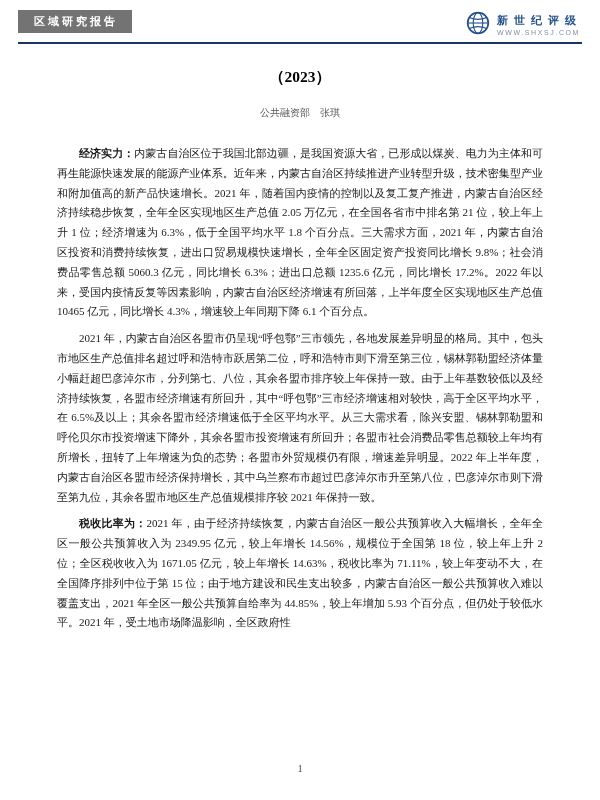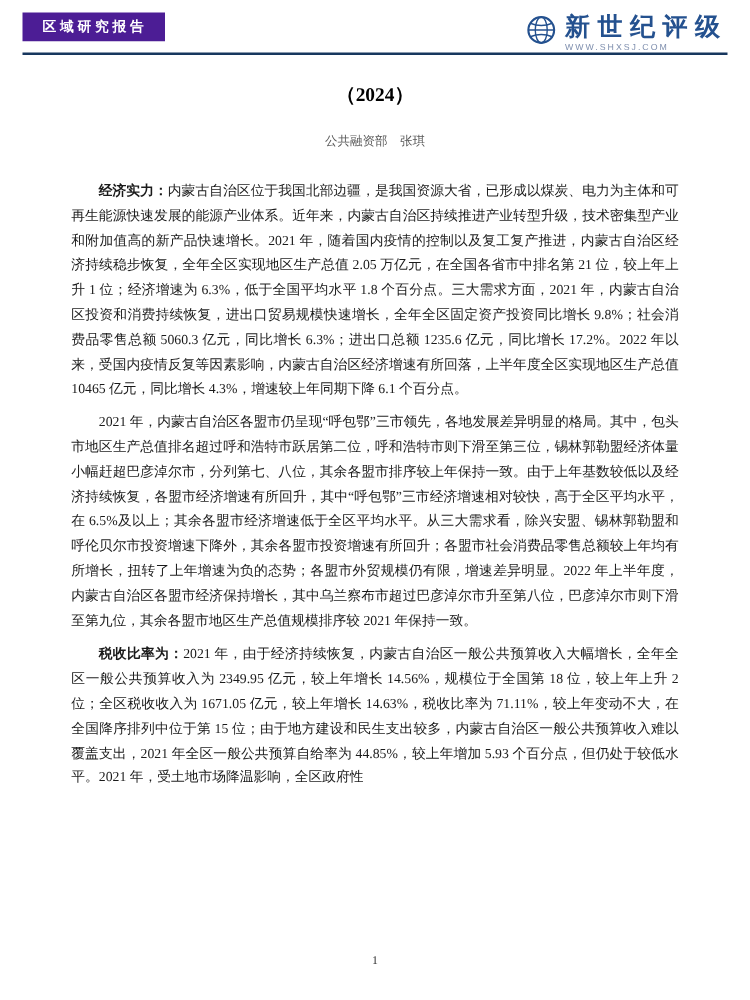--- a/index.html
+++ b/index.html
@@ -19,38 +19,38 @@
     position: absolute;
     top: 10px;
     left: 18px;
     right: 18px;
     height: 30px;
     display: flex;
     justify-content: space-between;
     align-items: flex-start;
   }
   .report-type-badge {
-    background: #4c1d95;
+    background: #737373;
     color: #ffffff;
     font-family: "Liberation Sans", "DejaVu Sans", sans-serif;
     font-size: 11px;
     font-weight: bold;
     letter-spacing: 3px;
     padding: 4px 14px 4px 16px;
   }
   .logo {
     display: flex;
     align-items: center;
     gap: 7px;
     margin-top: 1px;
   }
   .logo-text-wrap { display: flex; flex-direction: column; }
   .logo-name {
     color: #24518f;
-    font-size: 20px;
+    font-size: 11px;
     font-weight: bold;
     letter-spacing: 6px;
     line-height: 1.1;
     white-space: nowrap;
   }
   .logo-url {
     color: #7f8fae;
     font-family: "Liberation Sans", "DejaVu Sans", sans-serif;
     font-size: 7px;
     letter-spacing: 1.6px;
@@ -131,21 +131,21 @@
         <div class="logo-name">新世纪评级</div>
         <div class="logo-url">WWW.SHXSJ.COM</div>
       </div>
     </div>
   </header>
 
   <div class="header-rule"></div>
 
   <main class="content">
     <h1 class="title">
-      <span class="title-line">（2024）</span>
+      <span class="title-line">（2023）</span>
     </h1>
 
     <p class="byline">公共融资部　张琪</p>
 
     <div class="body-text">
       <p class="para"><strong class="lead">经济实力：</strong><span>内蒙古自治区位于我国北部边疆，是我国资源大省，已形成以煤炭、电力为主体和可再生能源快速发展的能源产业体系。近年来，内蒙古自治区持续推进产业转型升级，技术密集型产业和附加值高的新产品快速增长。2021 年，随着国内疫情的控制以及复工复产推进，内蒙古自治区经济持续稳步恢复，全年全区实现地区生产总值 2.05 万亿元，在全国各省市中排名第 21 位，较上年上升 1 位；经济增速为 6.3%，低于全国平均水平 1.8 个百分点。三大需求方面，2021 年，内蒙古自治区投资和消费持续恢复，进出口贸易规模快速增长，全年全区固定资产投资同比增长 9.8%；社会消费品零售总额 5060.3 亿元，同比增长 6.3%；进出口总额 1235.6 亿元，同比增长 17.2%。2022 年以来，受国内疫情反复等因素影响，内蒙古自治区经济增速有所回落，上半年度全区实现地区生产总值 10465 亿元，同比增长 4.3%，增速较上年同期下降 6.1 个百分点。</span></p>
 
       <p class="para"><span>2021 年，内蒙古自治区各盟市仍呈现“呼包鄂”三市领先，各地发展差异明显的格局。其中，包头市地区生产总值排名超过呼和浩特市跃居第二位，呼和浩特市则下滑至第三位，锡林郭勒盟经济体量小幅赶超巴彦淖尔市，分列第七、八位，其余各盟市排序较上年保持一致。由于上年基数较低以及经济持续恢复，各盟市经济增速有所回升，其中“呼包鄂”三市经济增速相对较快，高于全区平均水平，在 6.5%及以上；其余各盟市经济增速低于全区平均水平。从三大需求看，除兴安盟、锡林郭勒盟和呼伦贝尔市投资增速下降外，其余各盟市投资增速有所回升；各盟市社会消费品零售总额较上年均有所增长，扭转了上年增速为负的态势；各盟市外贸规模仍有限，增速差异明显。2022 年上半年度，内蒙古自治区各盟市经济保持增长，其中乌兰察布市超过巴彦淖尔市升至第八位，巴彦淖尔市则下滑至第九位，其余各盟市地区生产总值规模排序较 2021 年保持一致。</span></p>
 
       <p class="para"><strong class="lead">税收比率为：</strong><span>2021 年，由于经济持续恢复，内蒙古自治区一般公共预算收入大幅增长，全年全区一般公共预算收入为 2349.95 亿元，较上年增长 14.56%，规模位于全国第 18 位，较上年上升 2 位；全区税收收入为 1671.05 亿元，较上年增长 14.63%，税收比率为 71.11%，较上年变动不大，在全国降序排列中位于第 15 位；由于地方建设和民生支出较多，内蒙古自治区一般公共预算收入难以覆盖支出，2021 年全区一般公共预算自给率为 44.85%，较上年增加 5.93 个百分点，但仍处于较低水平。2021 年，受土地市场降温影响，全区政府性</span></p>

